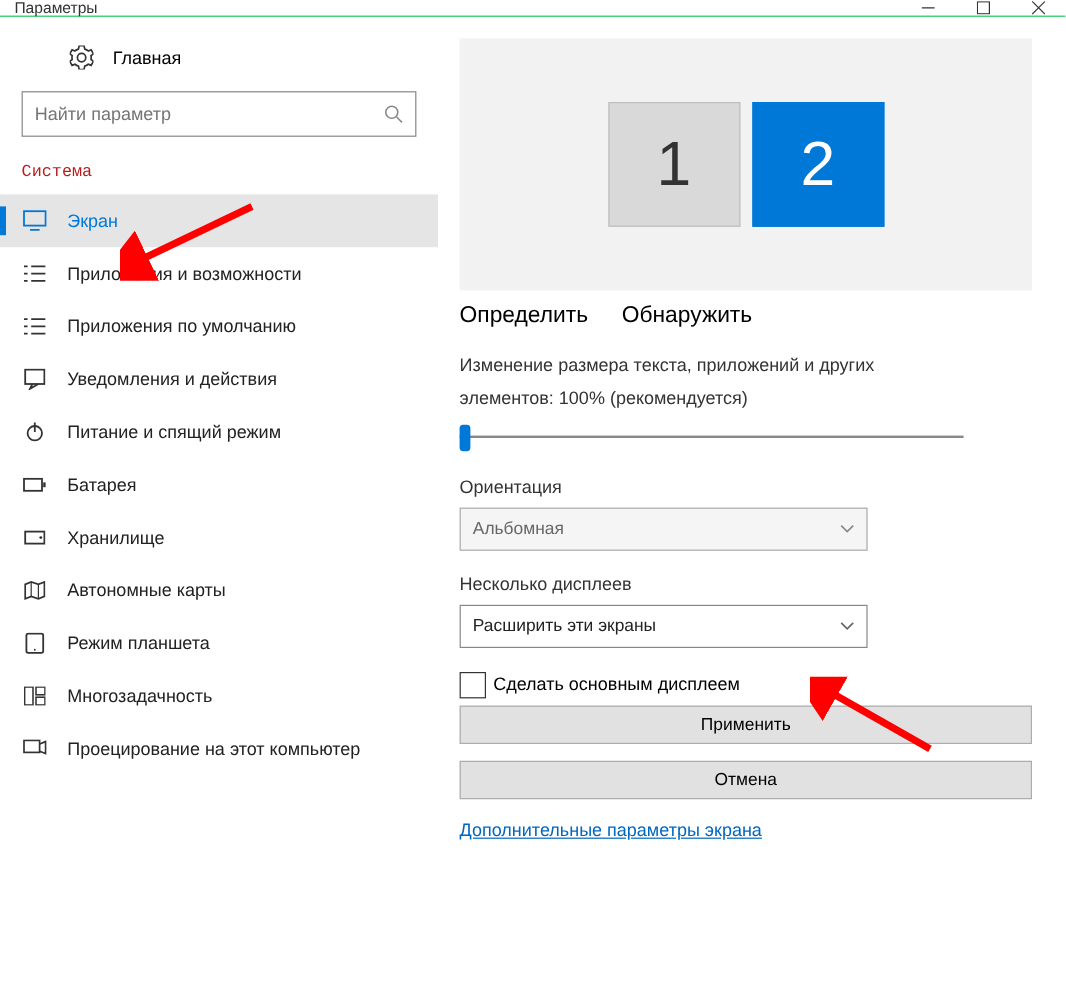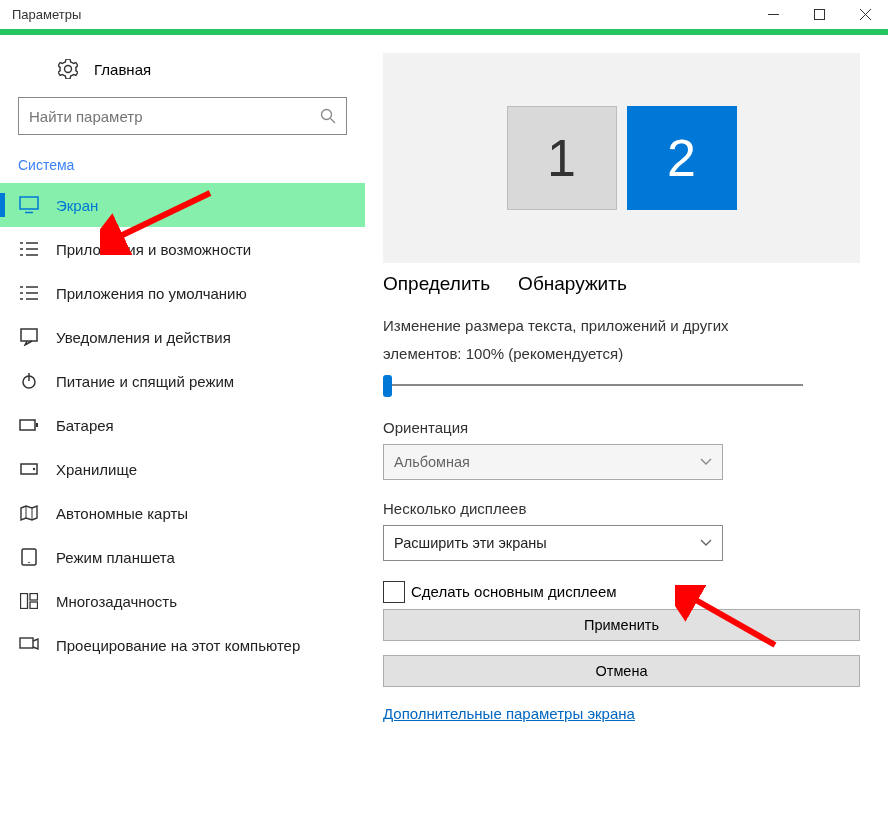--- a/index.html
+++ b/index.html
@@ -1,44 +1,44 @@
 <!DOCTYPE html>
 <html><head>
 <meta charset="utf-8">
 <style>
 * { box-sizing: border-box; margin: 0; padding: 0; font-family: "Segoe UI", Tahoma, sans-serif; }
 body { background: #fff; width: 888px; height: 826px; overflow: hidden; position: relative; }
 
 
-.titlebar { height: 35px; display: flex; align-items: center; padding-left: 12px; font-size: 13px; color: #333; border-bottom: 6px solid #22c55e; }
+.titlebar { height: 14px; display: flex; align-items: center; padding-left: 12px; font-size: 13px; color: #333; border-bottom: 1px solid #22c55e; }
 .titlebar .spacer { flex: 1; }
 .titlebar .win-btn { width: 46px; height: 32px; display: flex; align-items: center; justify-content: center; color: #333; }
 .titlebar .win-btn svg { width: 11px; height: 11px; }
 
 
 .content { display: flex; height: calc(100% - 32px); }
 .sidebar { width: 365px; padding: 18px 0 0 0; }
 .main { flex: 1; padding: 18px 28px 0 18px; position: relative; }
 
 
 .home-row { display: flex; align-items: center; padding: 6px 18px 18px 18px; font-size: 15px; margin-left: 40px; }
 .home-row .gear { margin-right: 16px; }
 
 
 .searchbox { margin: 0 18px 18px 18px; border: 1.5px solid #888; height: 38px; display: flex; align-items: center; padding: 0 10px; }
 .searchbox input { border: none; outline: none; flex: 1; font-size: 15px; background: transparent; }
 .searchbox .searchicon { color: #888; }
 
 
-.section-header { padding: 4px 18px 10px 18px; font-size: 14px; color: #3b82f6; }
+.section-header { padding: 4px 18px 10px 18px; font-size: 14px; color: #b91c1c; font-family: Liberation Mono, monospace; }
 
 
 .nav-item { display: flex; align-items: center; padding: 11px 18px; font-size: 15px; color: #222; position: relative; }
 .nav-item .navicon { width: 22px; height: 22px; margin-right: 16px; display: flex; align-items: center; justify-content: center; }
-.nav-item.active { background: #86efac; text-align: center; }
+.nav-item.active { background: #e5e5e5; text-align: center; }
 .nav-item.active::before { content: ""; position: absolute; left: 0; top: 10px; bottom: 10px; width: 5px; background: #0078d7; }
 .nav-item.active .navicon svg, .nav-item.active span.lbl { }
 .nav-item.active span.lbl, .nav-item.active .navicon { color: #0078d7; }
 
 
 .monitor-area { background: #f2f2f2; height: 210px; display: flex; align-items: center; justify-content: center; gap: 10px; margin-bottom: 10px; }
 .monitor { width: 110px; height: 104px; display: flex; align-items: center; justify-content: center; font-size: 52px; font-weight: 300; border: 1px solid #bdbdbd; }
 .monitor.m1 { background: #d9d9d9; color: #333; }
 .monitor.m2 { background: #0078d7; color: #fff; border-color: #0078d7; }
 

